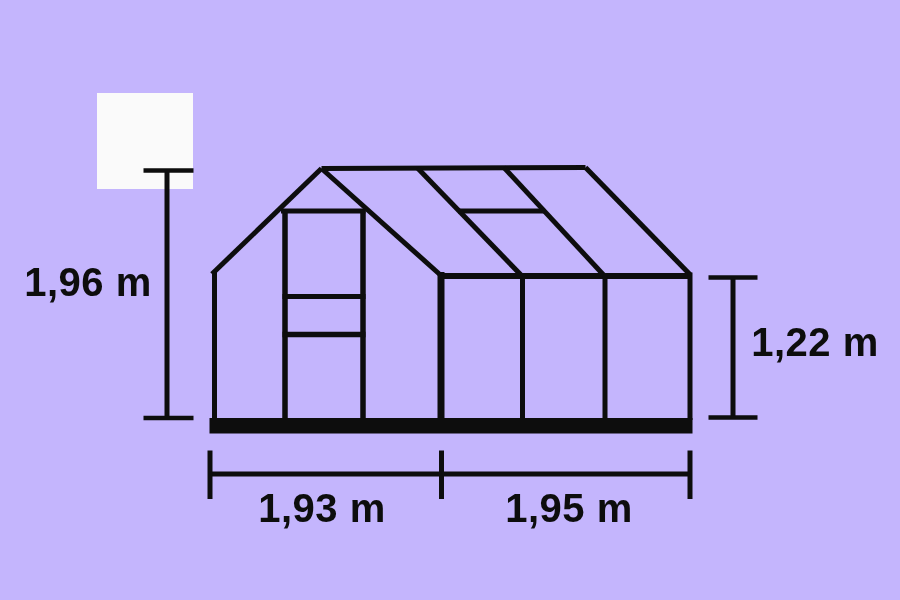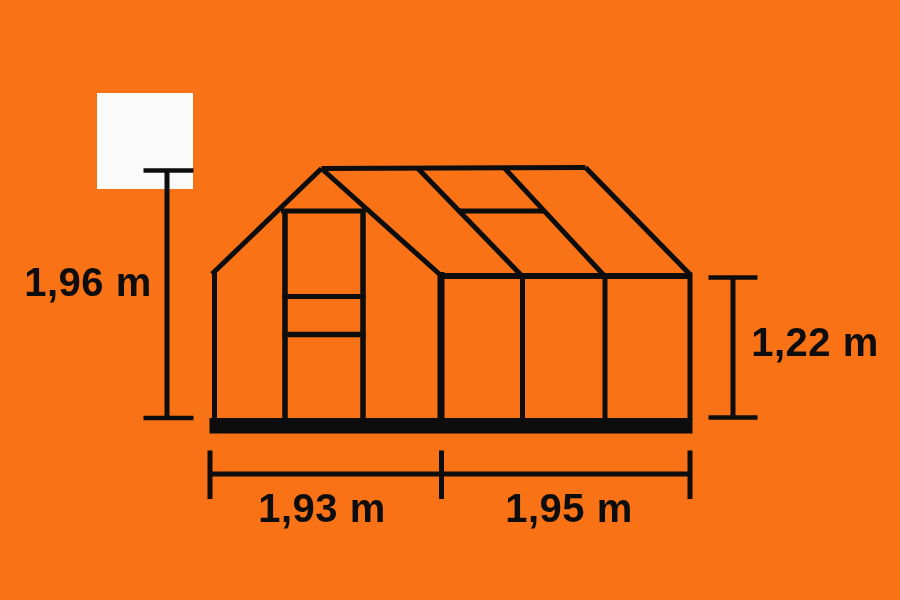--- a/index.html
+++ b/index.html
@@ -4,21 +4,21 @@
 <style>
   html, body {
     margin: 0;
     padding: 0;
     background: #ffffff;
   }
   .stage {
     position: relative;
     width: 900px;
     height: 600px;
-    background: #f97316;
+    background: #c4b5fd;
     overflow: hidden;
     font-family: "Liberation Sans", sans-serif;
   }
   svg { display: block; }
   .ink-line {
     stroke: #0d0d0d;
     fill: none;
   }
   .dim-label {
     font-family: "Liberation Sans", "DejaVu Sans", sans-serif;

